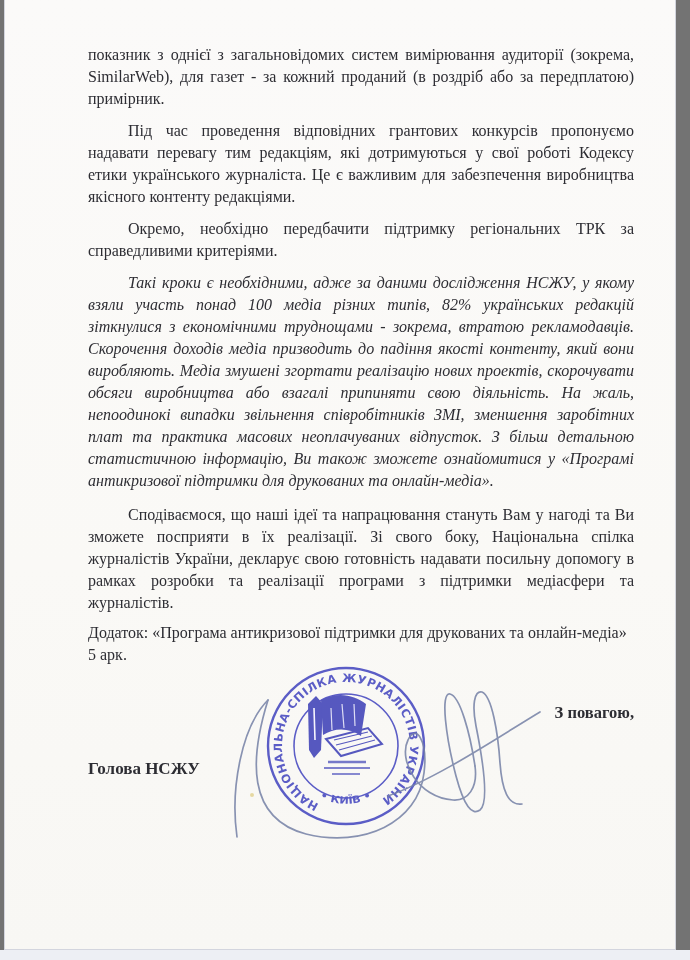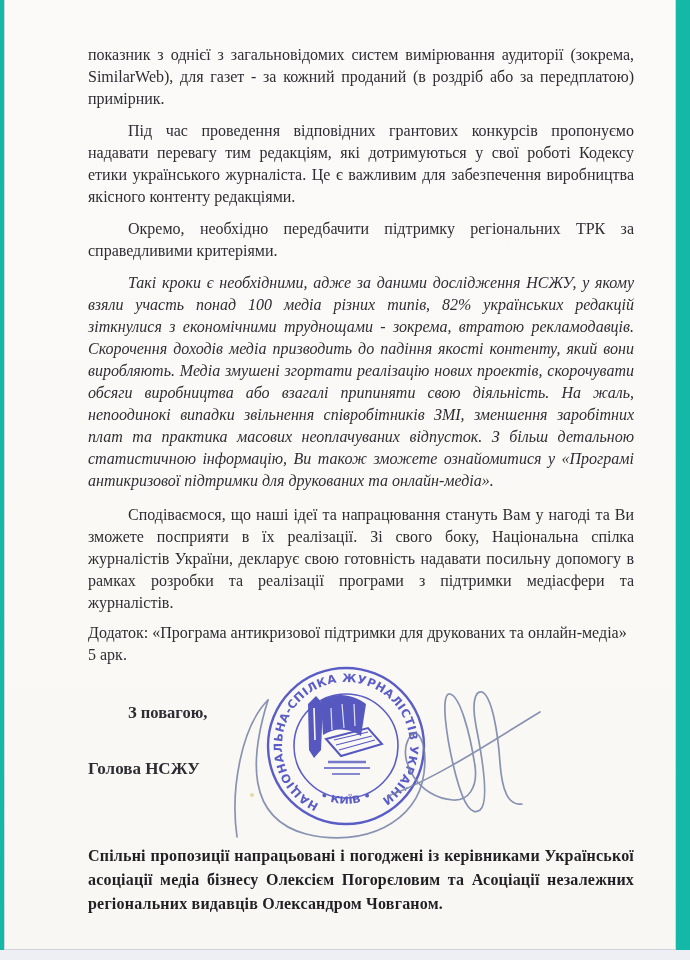--- a/index.html
+++ b/index.html
@@ -1,21 +1,21 @@
 <!DOCTYPE html>
 <html><head>
 <meta charset="utf-8">
 <style>
   html, body { margin: 0; padding: 0; background: #fdfdfd; }
   .screen {
     position: relative;
     width: 690px; height: 960px;
     overflow: hidden;
     font-family: "Liberation Serif", serif;
-    background: #14b8a6;
+    background: #737373;
   }
   .page {
     position: absolute;
     left: 4px; top: -6px;
     width: 672px; height: 956px;
     box-sizing: border-box;
     background: linear-gradient(180deg, #fbfaf9 0%, #faf9f6 60%, #f8f7f4 100%);
     border: 1px solid #d3d5de;
     border-top: none;
   }
@@ -35,21 +35,21 @@
   .para { margin: 0 0 10px 0; text-indent: 40px; }
   .para.first { text-indent: 0; }
   .para.p4 { margin-bottom: 12px; font-style: italic; }
   .para.p5 { margin-bottom: 8px; }
   .attachment { text-align: left; }
   .attachment div { text-indent: 0; }
   .salutation {
     margin: 36px 0 0 40px;
     font-weight: bold;
     font-size: 16.5px;
-    text-align: left;
+    text-align: right;
   }
   .signer-row {
     display: flex;
     justify-content: space-between;
     align-items: flex-start;
     margin-top: 34px;
     font-weight: bold;
     font-size: 17px;
   }
   .footer-note {
@@ -103,21 +103,20 @@
         <div>Додаток: «Програма антикризової підтримки для друкованих та онлайн-медіа»</div>
         <div>5 арк.</div>
       </div>
 
       <div class="salutation">З повагою,</div>
 
       <div class="signer-row">
         <span>Голова НСЖУ</span>
       </div>
 
-      <p class="footer-note">Спільні пропозиції напрацьовані і погоджені із керівниками Української асоціації медіа бізнесу Олексієм Погорєловим та Асоціації незалежних регіональних видавців Олександром Човганом.</p>
 
     </div>
   </div>
 
   <svg class="overlay-art" viewBox="0 0 430 215">
 
     <g opacity="0.88">
       <circle cx="118" cy="108" r="78" fill="none" stroke="#4648c0" stroke-width="2.4"></circle>
       <circle cx="118" cy="108" r="52" fill="none" stroke="#4648c0" stroke-width="1.6"></circle>
 

